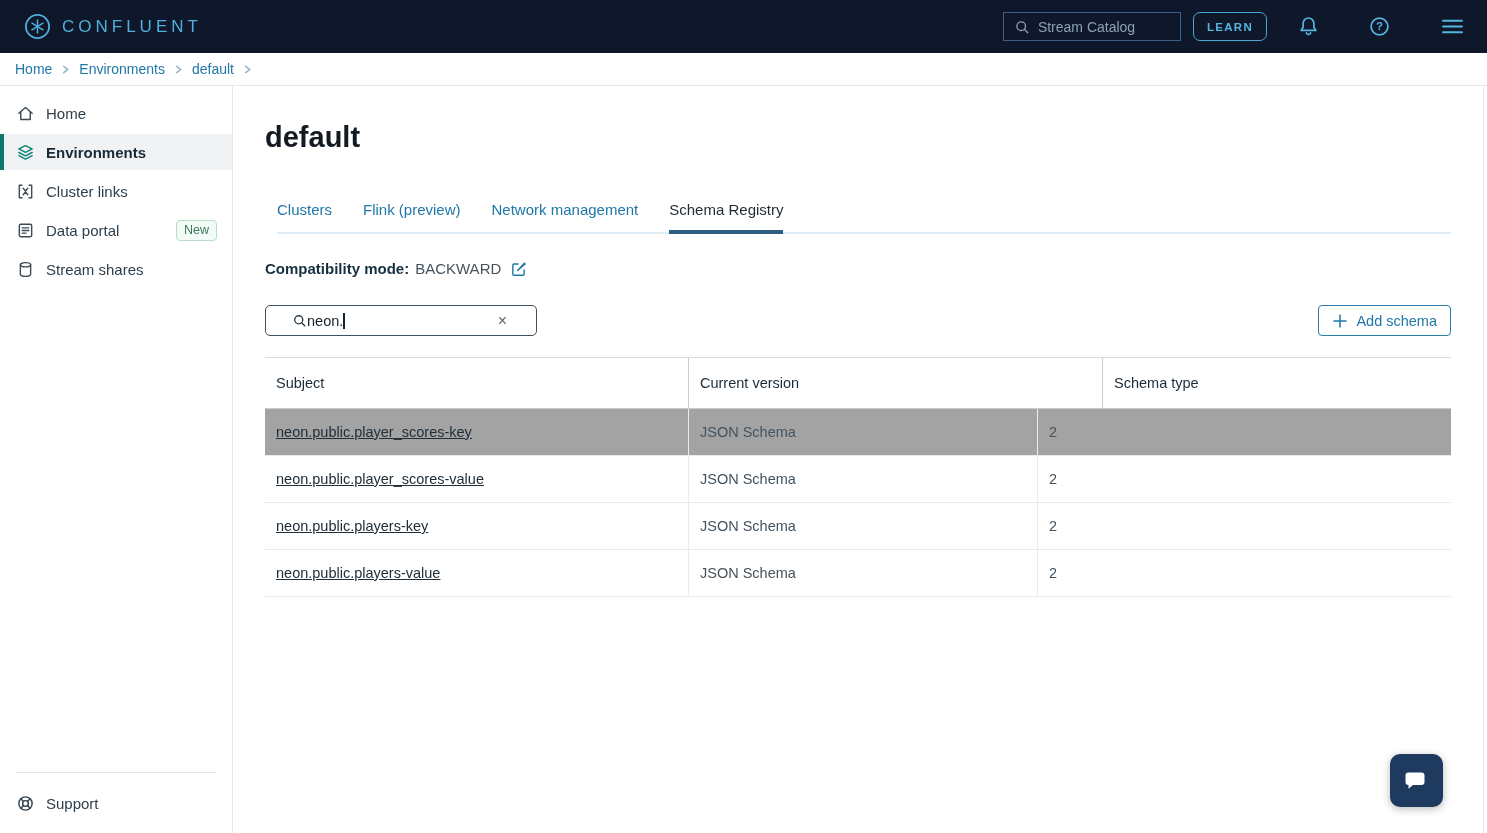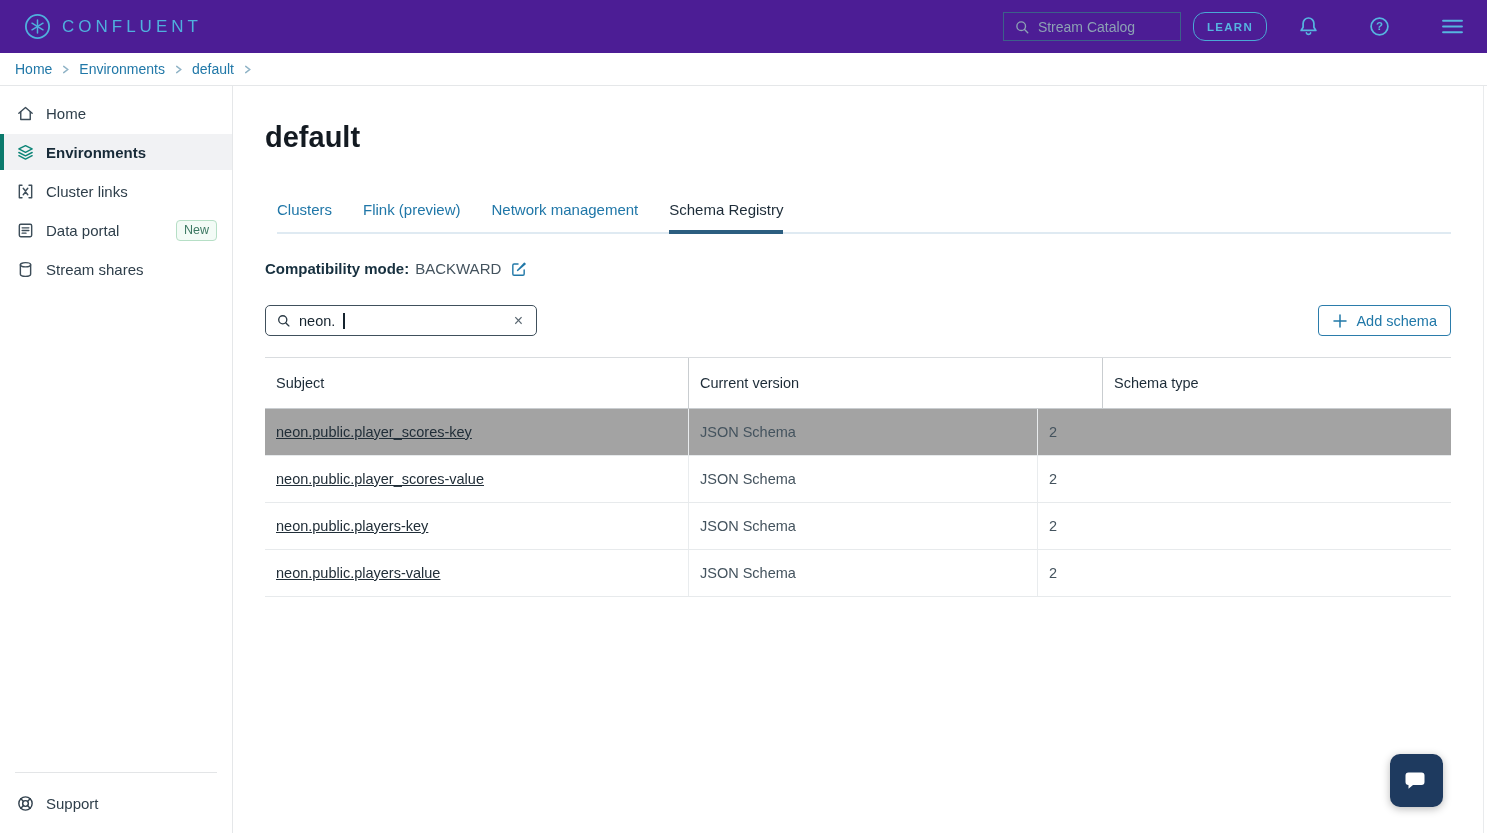--- a/index.html
+++ b/index.html
@@ -1,27 +1,27 @@
 <!DOCTYPE html>
 <html><head>
 <meta charset="utf-8">
 <style>
   * { box-sizing: border-box; }
   html,body { margin:0; padding:0; }
   body { font-family:"Liberation Sans", sans-serif; background:#fff; }
   .screen { position:relative; width:1487px; height:833px; overflow:hidden; background:#fff; }
 
   
-  .topbar { height:53px; background:#4c1d95; display:flex; align-items:center; padding:0 23px 0 24px; }
+  .topbar { height:53px; background:#0f172a; display:flex; align-items:center; padding:0 23px 0 24px; }
   .brand { display:flex; align-items:center; gap:11px; color:#4fb0dd; }
   .brand-name { font-size:17px; letter-spacing:4px; font-weight:500; }
   .topbar-spacer { flex:1; }
   .nav-search { width:178px; height:29px; border:1px solid #3c608a; border-radius:0; display:flex; align-items:center; gap:8px; padding:0 10px; color:#8ca1b4; cursor:text; }
   .nav-search-placeholder { font-size:14px; color:#8ca1b4; white-space:nowrap; }
-  .learn-btn { margin-left:12px; height:29px; padding:0 13px; display:flex; align-items:center; border:1px solid #4aa9d6; border-radius:12px; color:#56b5e0; font-size:11.5px; letter-spacing:1.3px; font-weight:700; background:transparent; cursor:pointer; }
+  .learn-btn { margin-left:12px; height:29px; padding:0 13px; display:flex; align-items:center; border:1px solid #4aa9d6; border-radius:7px; color:#56b5e0; font-size:11.5px; letter-spacing:1.3px; font-weight:700; background:transparent; cursor:pointer; }
   .nav-icon { color:#56b5e0; display:flex; align-items:center; cursor:pointer; }
   .nav-icon.bell { margin-left:30px; }
   .nav-icon.help { margin-left:48px; }
   .nav-icon.burger { margin-left:50px; }
 
   
   .breadcrumb { height:33px; display:flex; align-items:center; padding-left:15px; gap:9px; font-size:14px; border-bottom:1px solid #e5e7e9; background:#fff; }
   .crumb { color:#2178a8; text-decoration:none; cursor:pointer; }
   .crumb-sep { color:#8fb3c6; display:flex; align-items:center; }
 
@@ -48,21 +48,21 @@
   .tab { padding-bottom:14px; font-size:15px; color:#2077a8; position:relative; cursor:pointer; white-space:nowrap; }
   .tab.active { color:#1d2c38; font-weight:500; }
   .tab.active::after { content:""; position:absolute; left:0; right:0; bottom:-2px; height:4px; background:#2c5e80; }
 
   .compat-row { margin-top:26px; display:flex; align-items:center; font-size:15px; }
   .compat-label { font-weight:700; color:#17303f; }
   .compat-value { color:#44535e; margin-left:6px; }
   .edit-icon { color:#2178a8; margin-left:9px; display:flex; cursor:pointer; }
 
   .toolbar { margin-top:28px; display:flex; justify-content:space-between; align-items:center; }
-  .search-box { width:272px; height:31px; border:1.5px solid #40505c; border-radius:5px; display:flex; align-items:center; padding:0 10px; gap:8px; cursor:text; background:#fff; }
+  .search-box { width:272px; height:31px; border:1.5px solid #40505c; border-radius:5px; display:flex; align-items:center; padding:0 26px; cursor:text; background:#fff; }
   .search-box .m-icon { color:#2c3b46; display:flex; }
   .search-text { font-size:14.5px; color:#15232e; }
   .caret { width:1.5px; height:16px; background:#15232e; }
   .clear-x { margin-left:auto; color:#5a6771; font-size:16px; line-height:1; cursor:pointer; padding:2px 3px; }
   .add-btn { height:31px; padding:0 13px; display:flex; align-items:center; gap:8px; border:1px solid #2b7cab; border-radius:4px; color:#2178a8; font-size:14.5px; background:#fff; cursor:pointer; }
   .add-btn .p-icon { display:flex; }
 
   
   .table { margin-top:21px; }
   .thead { display:flex; height:52px; border-top:1px solid #d9dcdf; border-bottom:1px solid #c9cdd0; }

